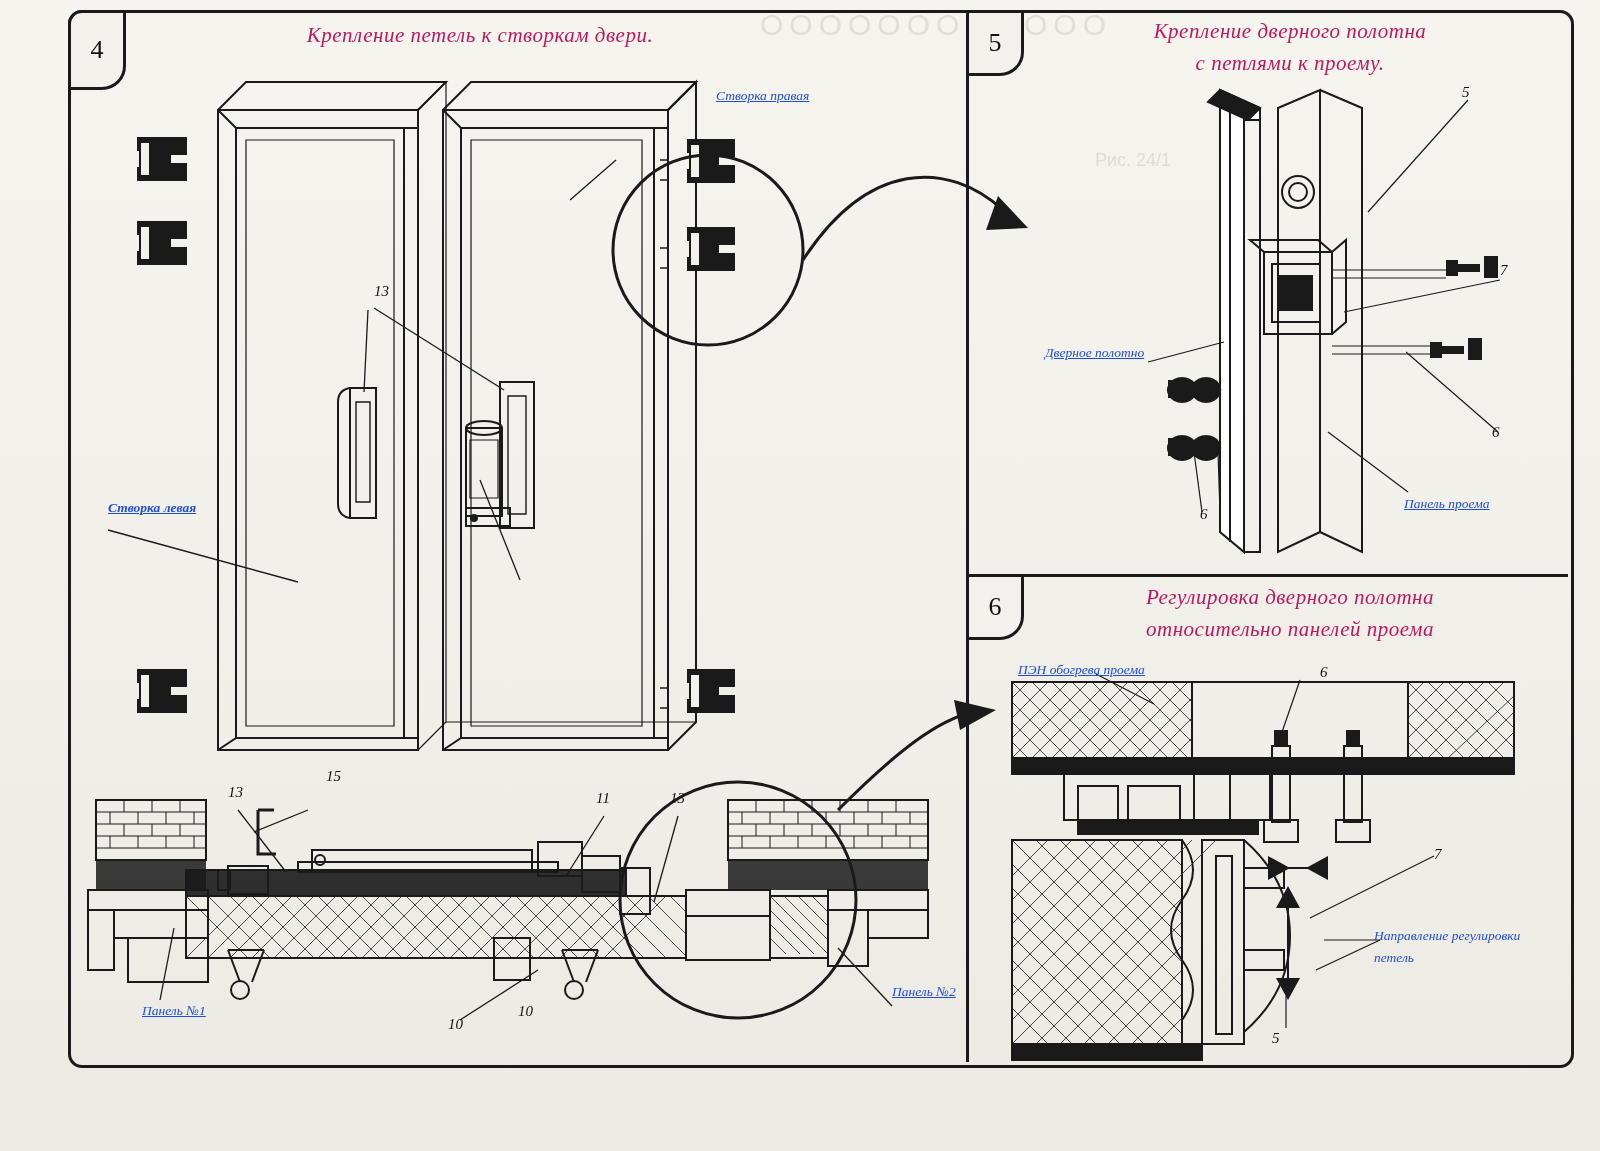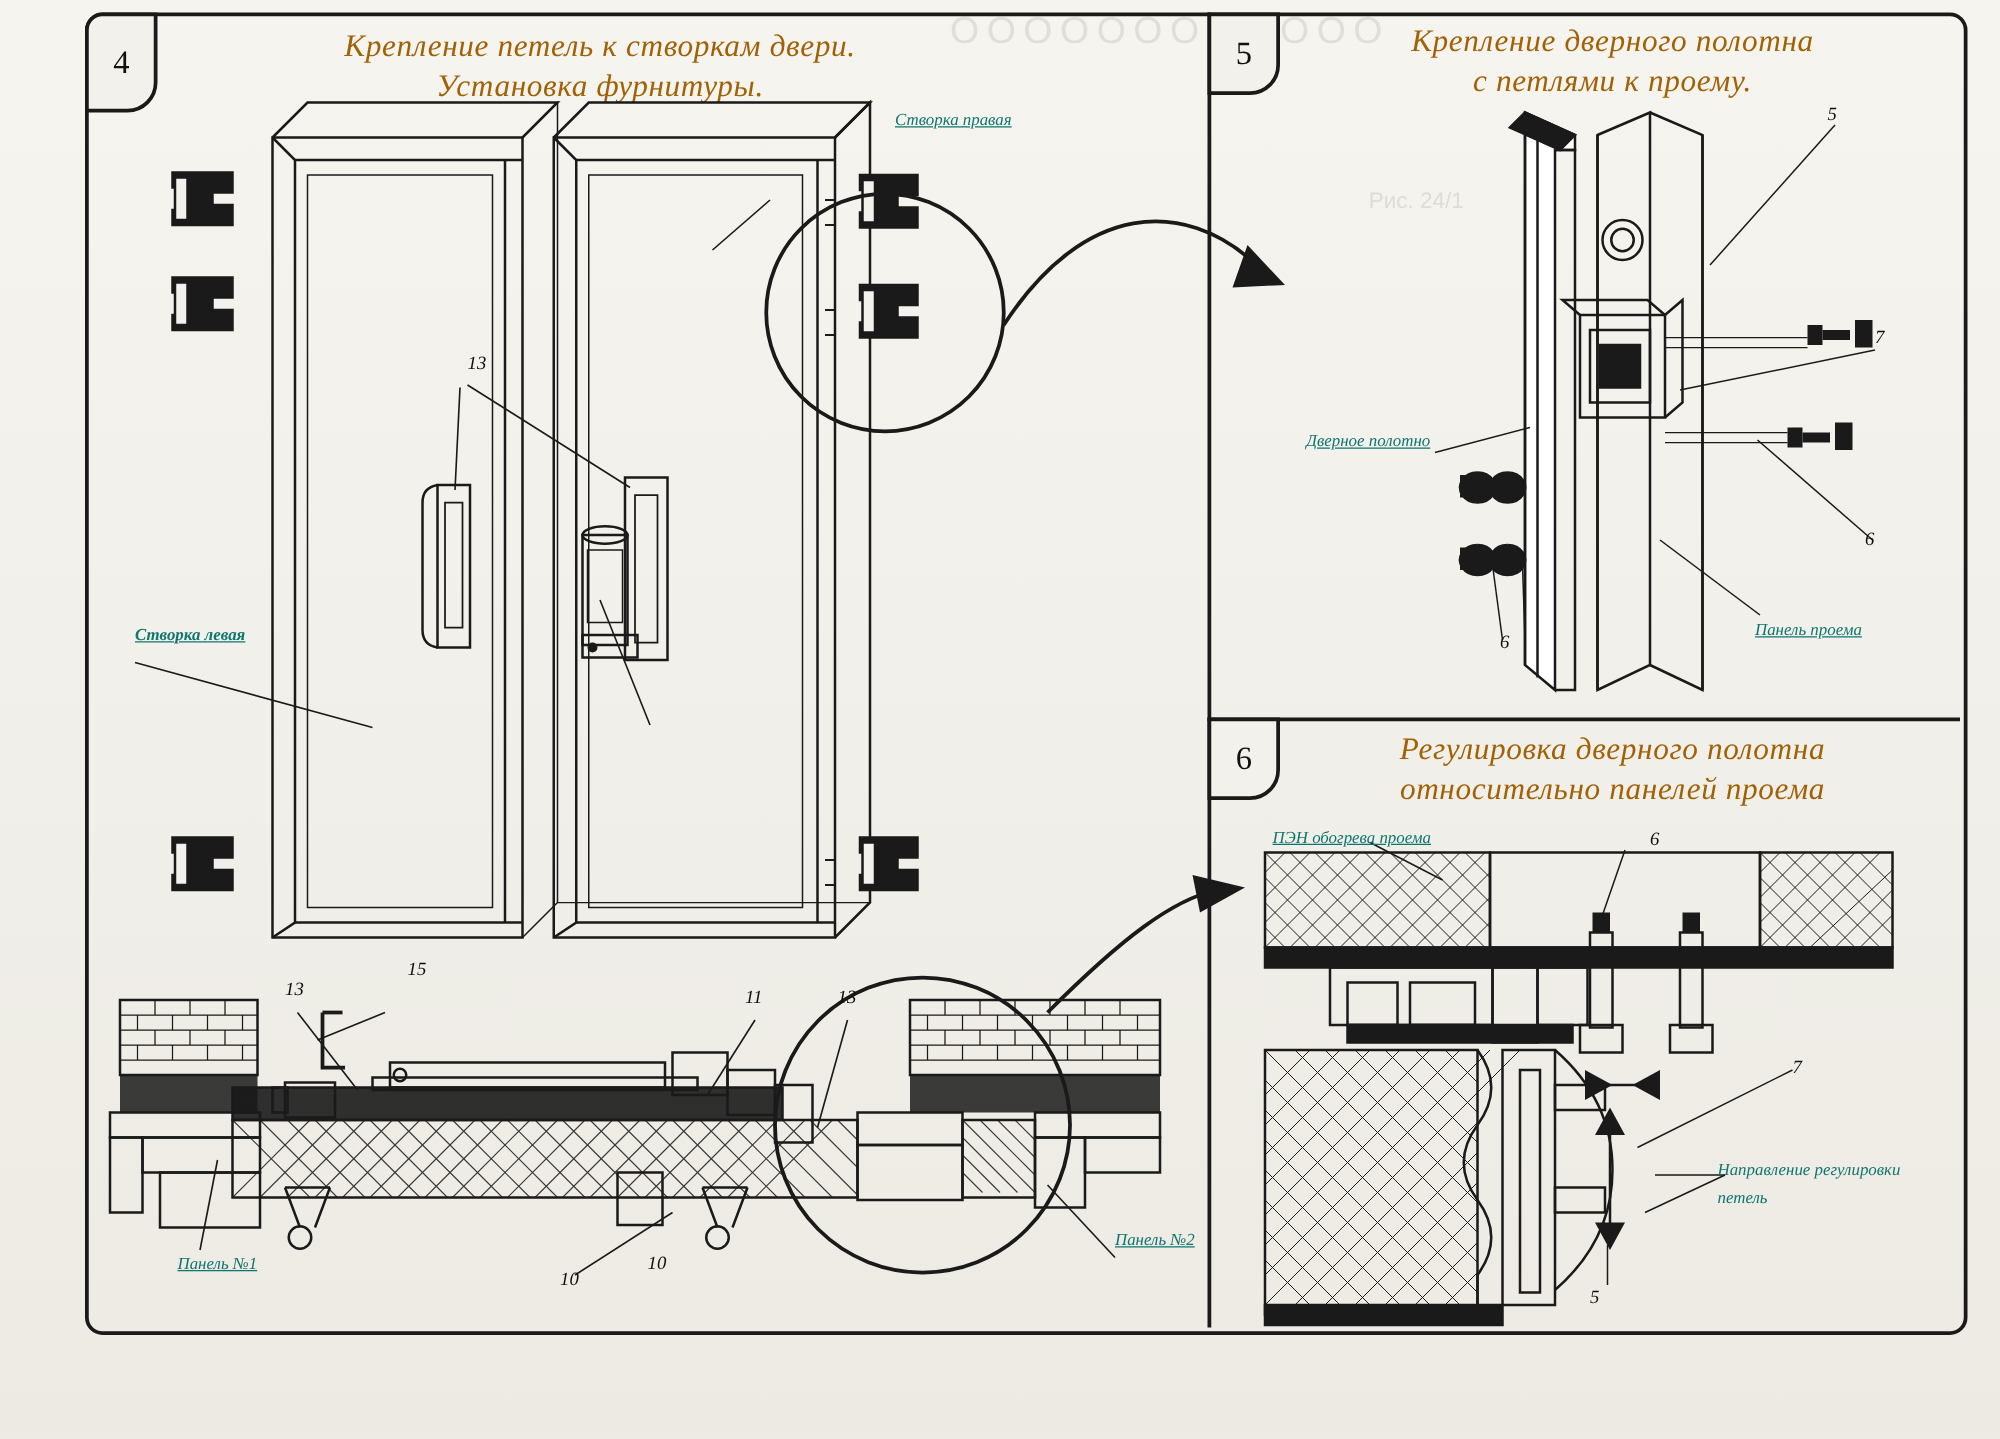--- a/index.html
+++ b/index.html
@@ -44,32 +44,32 @@
     background:#f3f1ec;
     font-family:"Liberation Serif",serif;
     font-size:26px;
     color:#111;
     display:flex;align-items:center;justify-content:center;
   }
   .title{
     position:absolute;
     font-family:"Liberation Serif",serif;
     font-style:italic;
-    font-size:25px;
-    color:#a16207;
+    font-size:21px;
+    color:#be185d;
     text-align:center;
     line-height:1.3;
     letter-spacing:.5px;
   }
   .lbl{
     position:absolute;
     font-family:"Liberation Serif",serif;
     font-style:italic;
     font-size:13.5px;
-    color:#0f766e;
+    color:#1d4ed8;
     white-space:nowrap;
   }
   .lbl.u{ text-decoration:underline; }
   .num{
     position:absolute;
     font-family:"Liberation Serif",serif;
     font-style:italic;
     font-size:15px;
     color:#111;
   }
@@ -89,21 +89,20 @@
 
   <div class="vline" style="left:966px;top:10px;width:3px;height:1052px;"></div>
 
   <div class="vline" style="left:966px;top:574px;width:602px;height:3px;"></div>
 
   <div class="numtab" style="left:68px;top:10px;width:52px;height:74px;border-radius:14px 0 24px 0;">4</div>
   <div class="numtab" style="left:966px;top:10px;width:52px;height:60px;border-radius:0 0 24px 0;">5</div>
   <div class="numtab" style="left:966px;top:574px;width:52px;height:60px;border-radius:0 0 24px 0;">6</div>
 
   <div class="title" style="left:160px;top:22px;width:640px;">Крепление петель к створкам двери.</div>
-  <div class="title" style="left:160px;top:54px;width:640px;">Установка фурнитуры.</div>
 
   <div class="title" style="left:1030px;top:18px;width:520px;font-family:Liberation Serif, serif;">Крепление дверного полотна</div>
   <div class="title" style="left:1030px;top:50px;width:520px;">с петлями к проему.</div>
 
   <div class="title" style="left:1020px;top:584px;width:540px;">Регулировка дверного полотна</div>
   <div class="title" style="left:1020px;top:616px;width:540px;">относительно панелей проема</div>
 
   <svg class="sv" width="960" height="1060" viewBox="0 0 960 1060" style="left:68px;top:10px;">
     <g fill="none" stroke="#1a1a1a" stroke-width="2">
 

